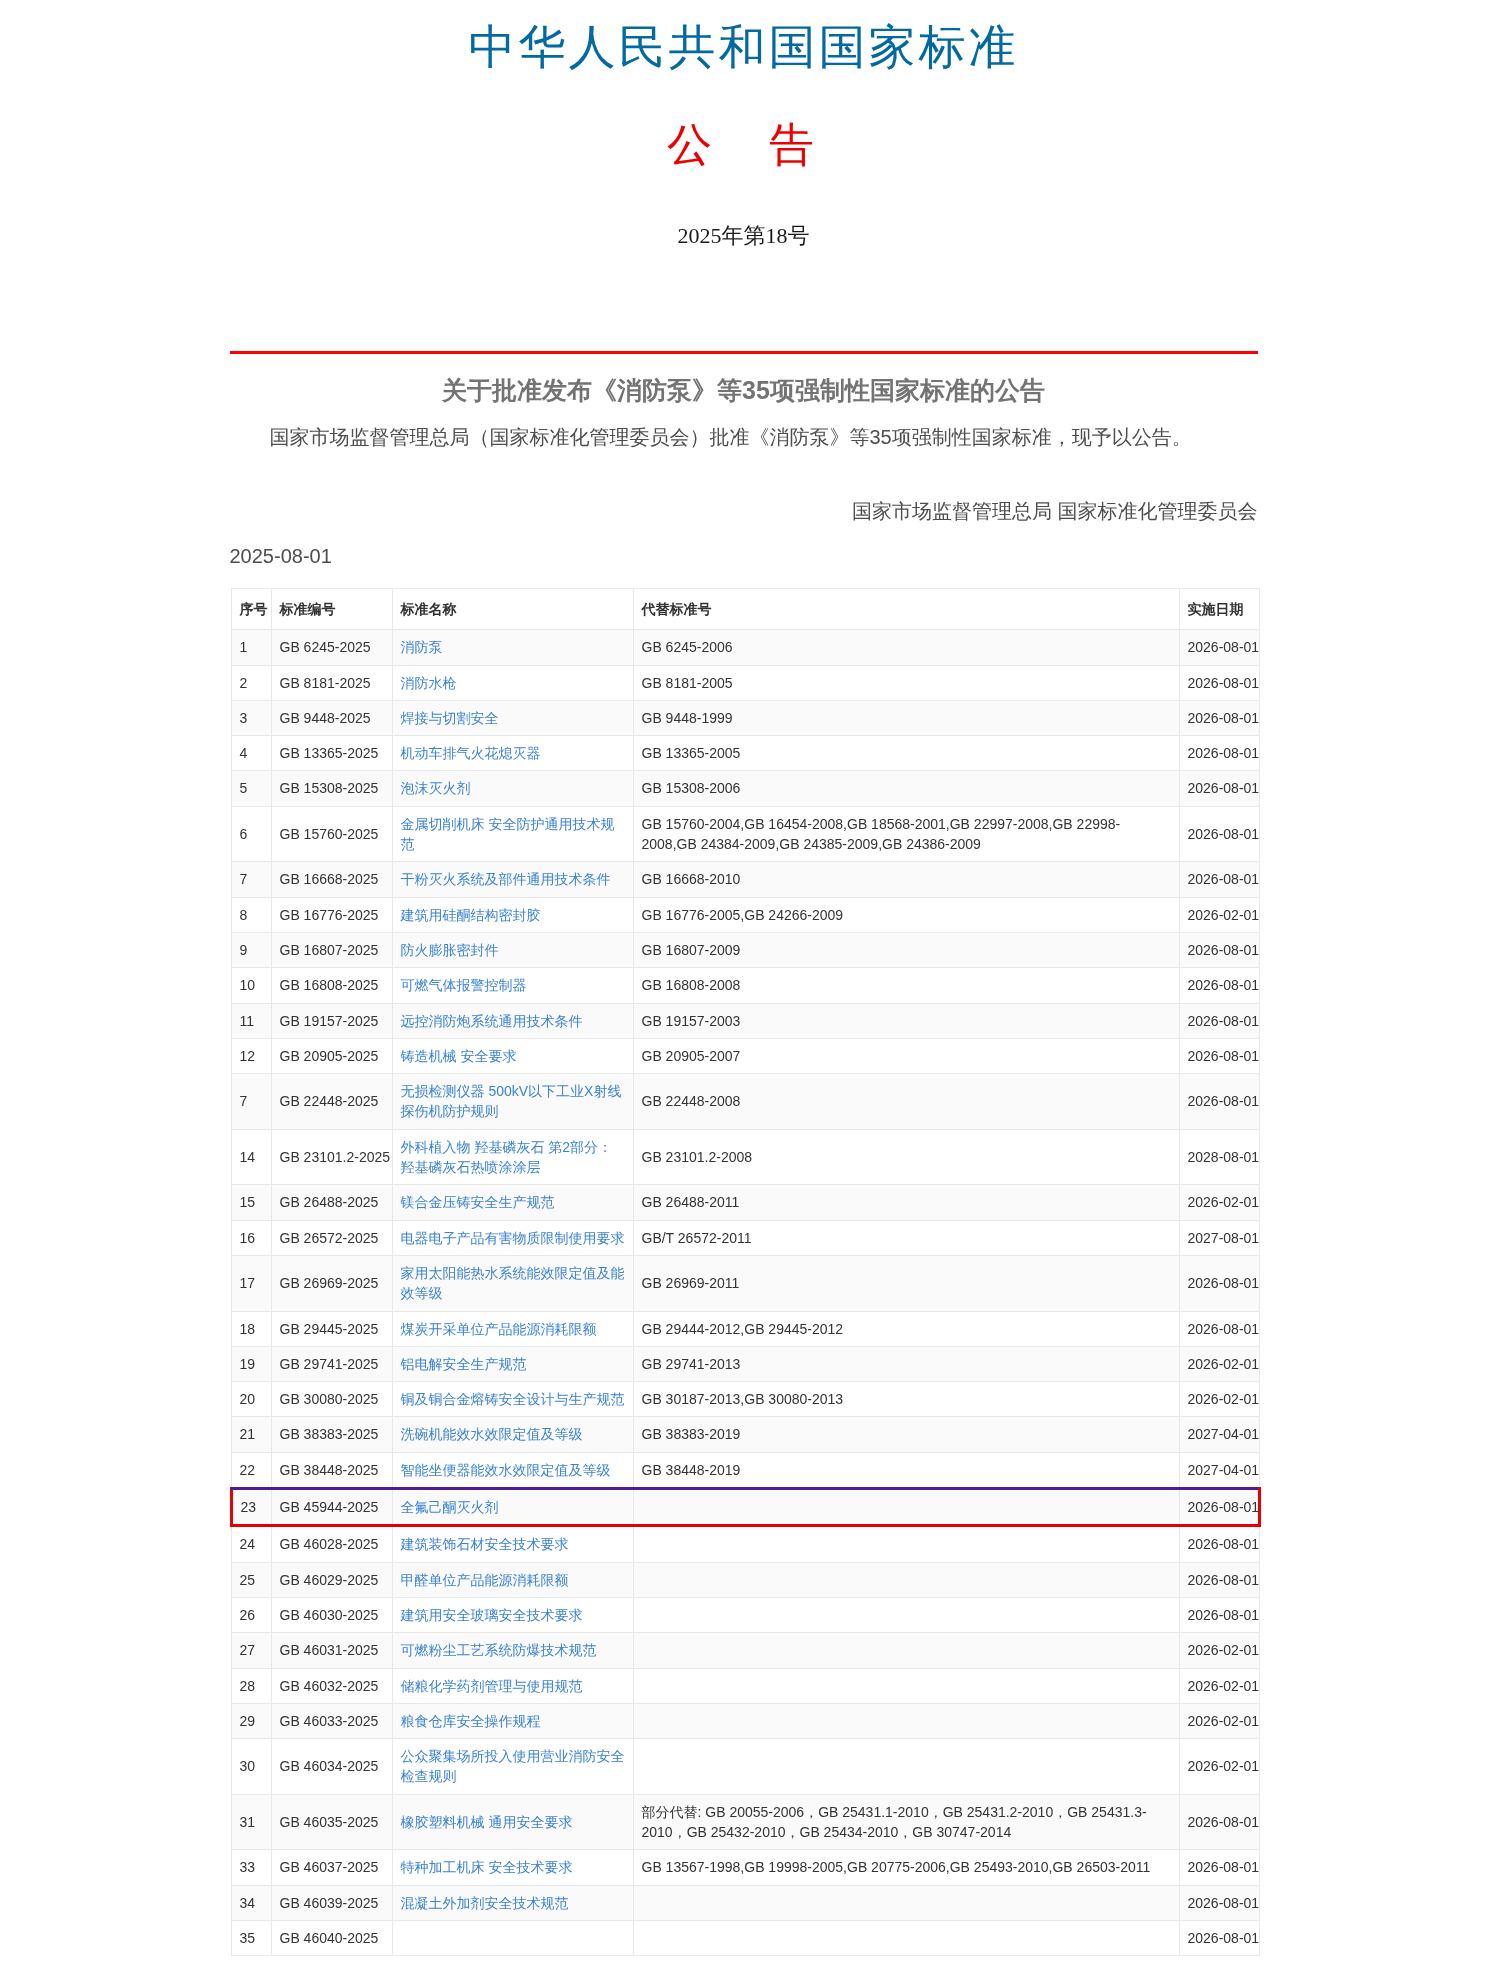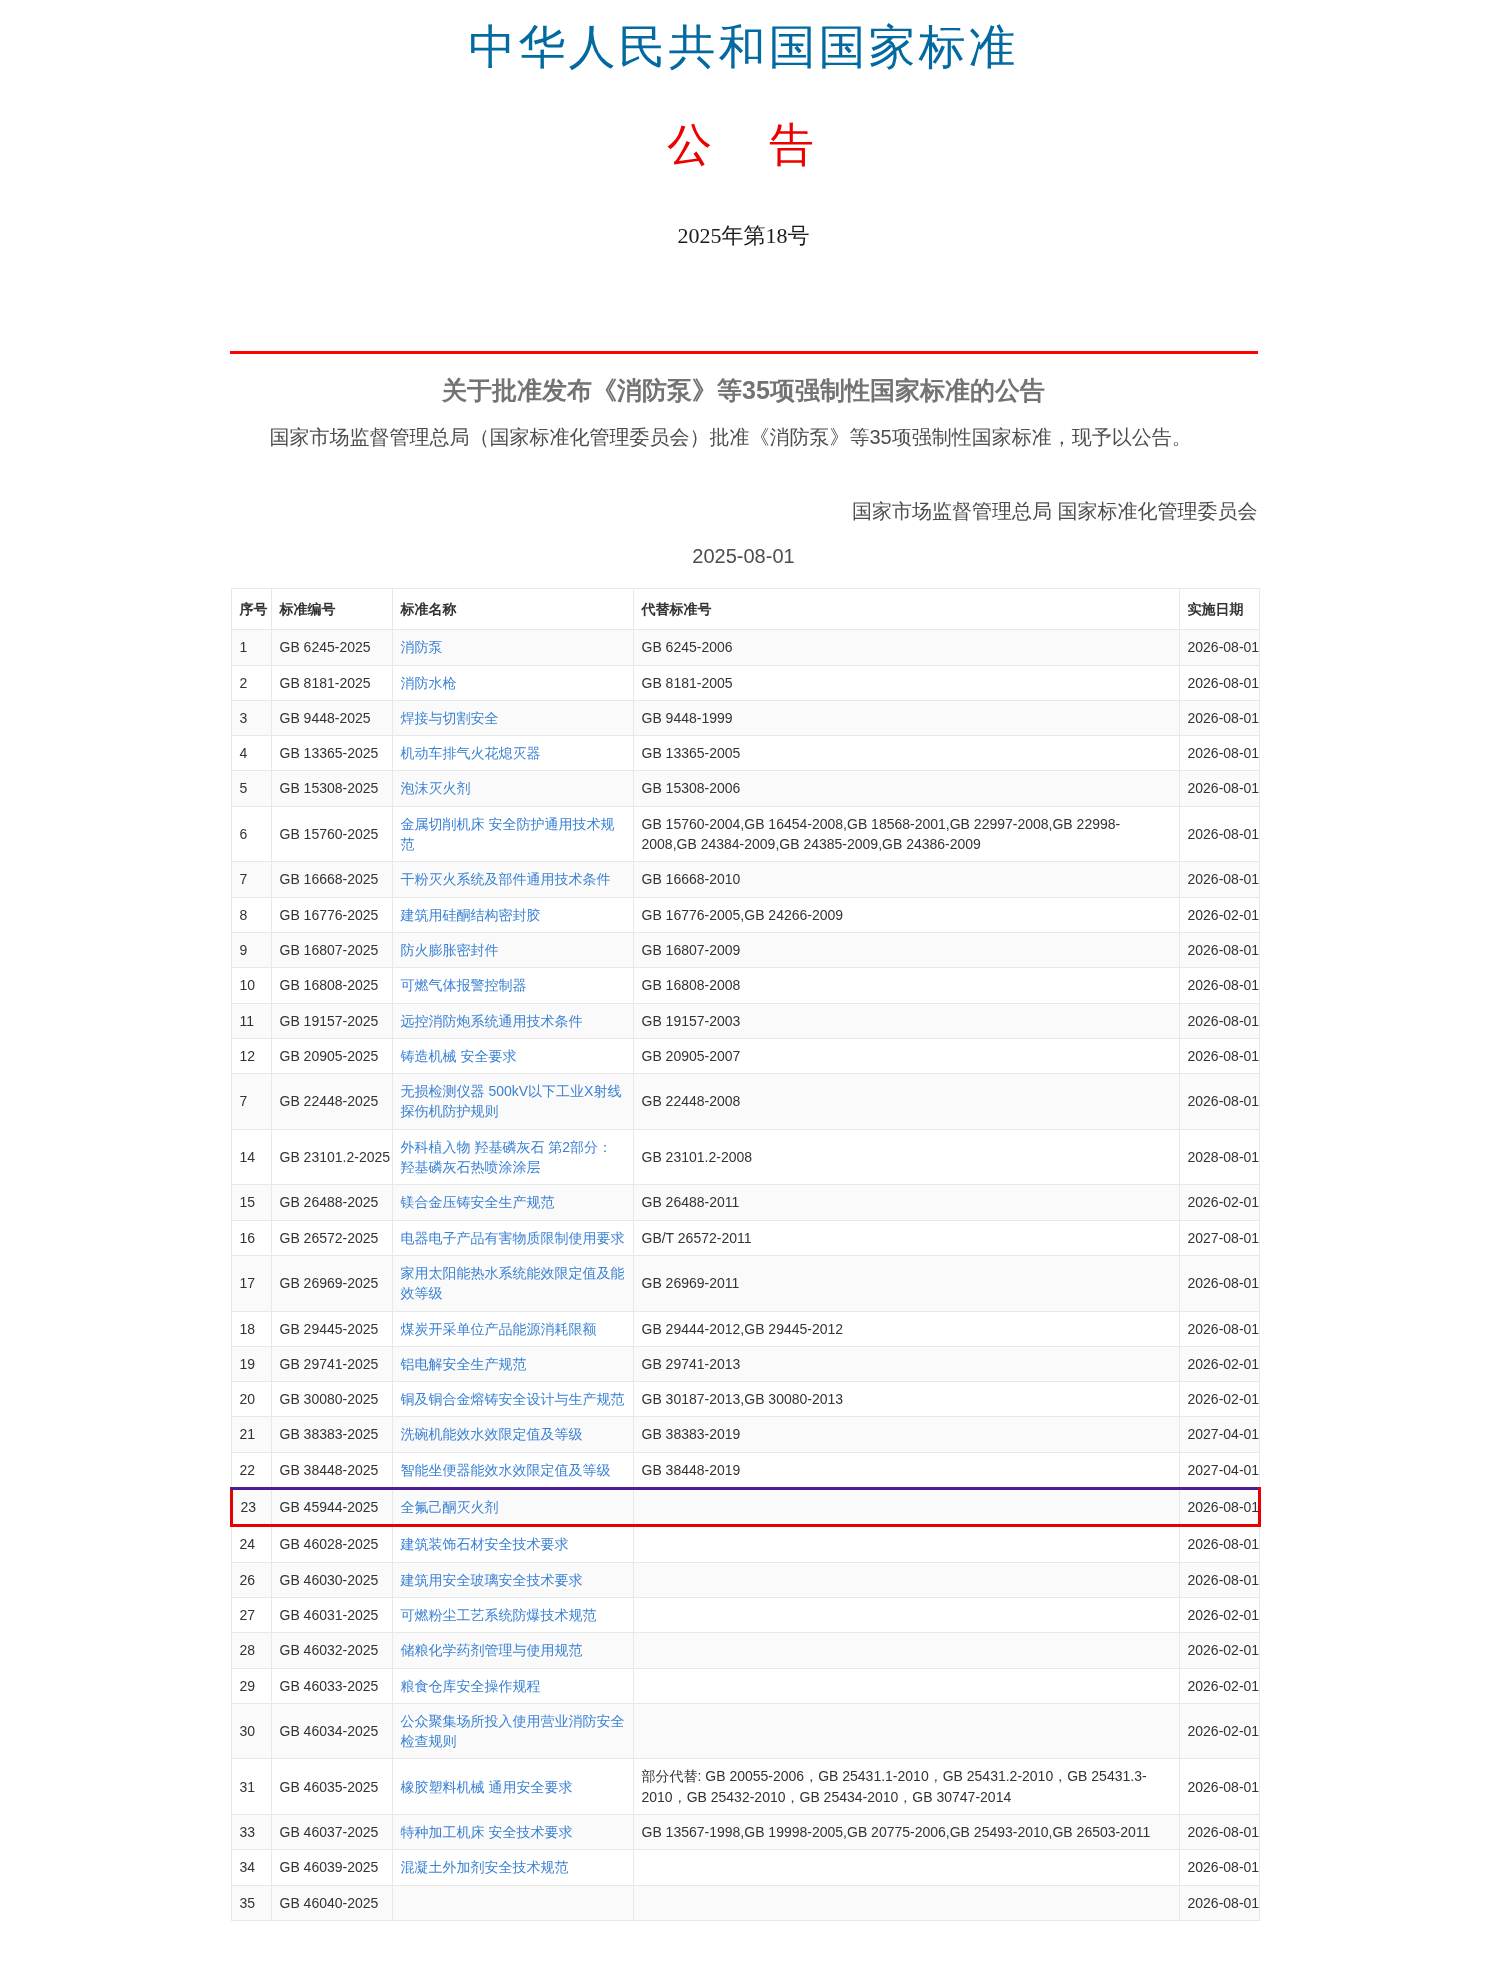--- a/index.html
+++ b/index.html
@@ -18,21 +18,21 @@
   .red-rule { height:3px; background:#ff0000; margin-top:100px; }
 
   .attachment { padding:11px 0 6px 0; font-size:19px; color:#333; }
   .attachment a { color:#2e7cd9; text-decoration:none; cursor:pointer; }
 
   .notice-title { text-align:center; font-size:25px; font-weight:700;
     color:#737373; margin:20px 0 0 0; }
   .notice-body { font-size:20px; color:#4d4d4d; line-height:1.45;
     text-indent:2em; margin:16px 0 0 0; }
   .signature { text-align:right; font-size:20px; color:#4d4d4d; margin-top:46px; }
-  .sign-date { text-align:center; font-size:20px; color:#4d4d4d; margin-top:20px; }
+  .sign-date { text-align:left; font-size:20px; color:#4d4d4d; margin-top:20px; }
 
   table.std { width:1028px; table-layout:fixed; border-collapse:collapse;
     margin-top:20px; font-size:14px; }
   table.std th, table.std td { border:1px solid #e8e8e8; text-align:left;
     vertical-align:middle; padding:7px 8px; line-height:1.45; color:#333;
     word-wrap:break-word; }
   table.std th { font-weight:700; padding:10px 8px; background:#ffffff; white-space:nowrap; }
   table.std tbody tr:nth-child(odd) { background:#fafafa; }
   table.std tbody tr:nth-child(even) { background:#ffffff; }
   td.cell-no, td.cell-code, td.cell-date { white-space:nowrap; }
@@ -287,20 +287,29 @@
         <tr>
     <td class="cell-no">24</td>
     <td class="cell-code">GB 46028-2025</td>
     <td class="cell-name">
       <a href="#">建筑装饰石材安全技术要求</a>
     </td>
     <td class="cell-replaces"></td>
     <td class="cell-date">2026-08-01</td>
   </tr>
         <tr>
+    <td class="cell-no">25</td>
+    <td class="cell-code">GB 46029-2025</td>
+    <td class="cell-name">
+      <a href="#">甲醛单位产品能源消耗限额</a>
+    </td>
+    <td class="cell-replaces"></td>
+    <td class="cell-date">2026-08-01</td>
+  </tr>
+        <tr>
     <td class="cell-no">26</td>
     <td class="cell-code">GB 46030-2025</td>
     <td class="cell-name">
       <a href="#">建筑用安全玻璃安全技术要求</a>
     </td>
     <td class="cell-replaces"></td>
     <td class="cell-date">2026-08-01</td>
   </tr>
         <tr>
     <td class="cell-no">27</td>

